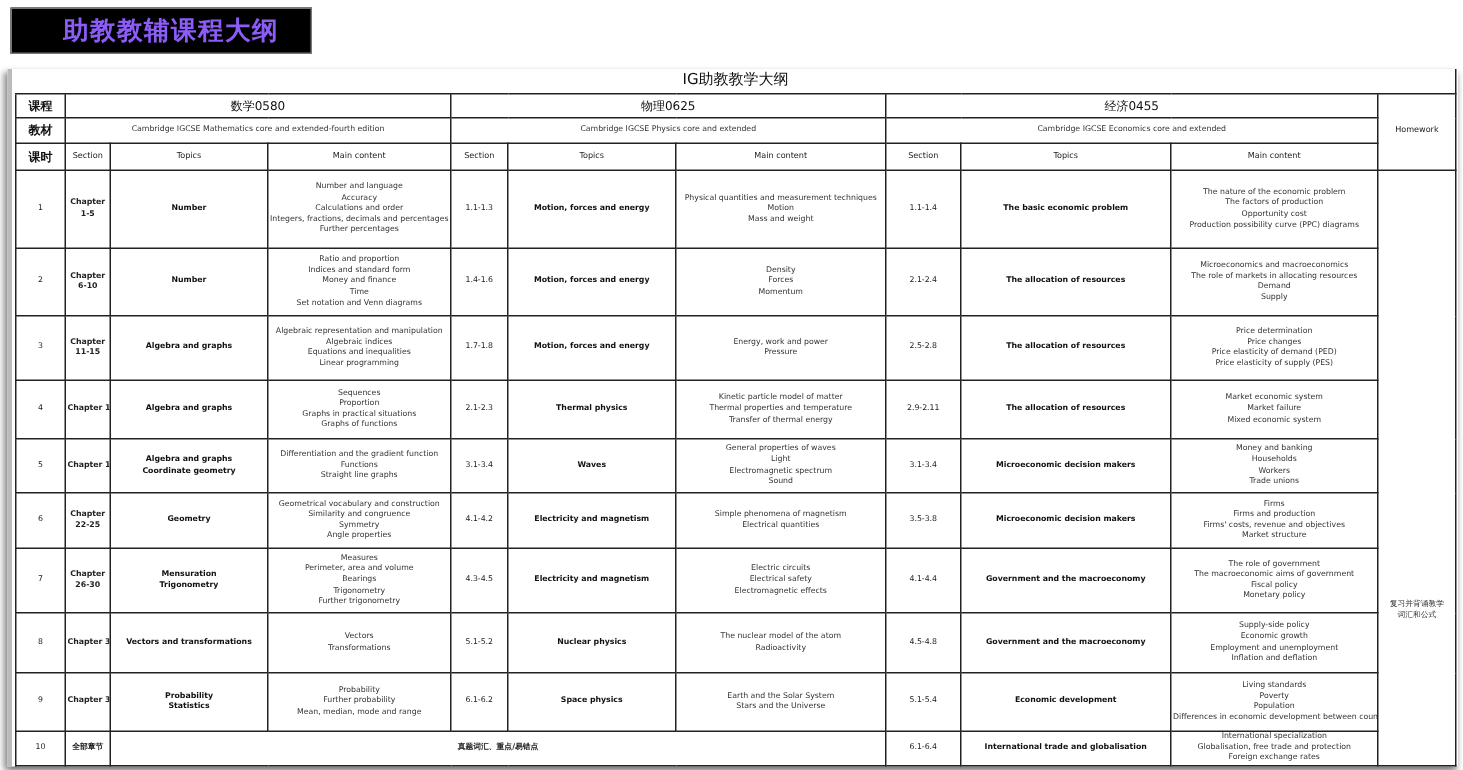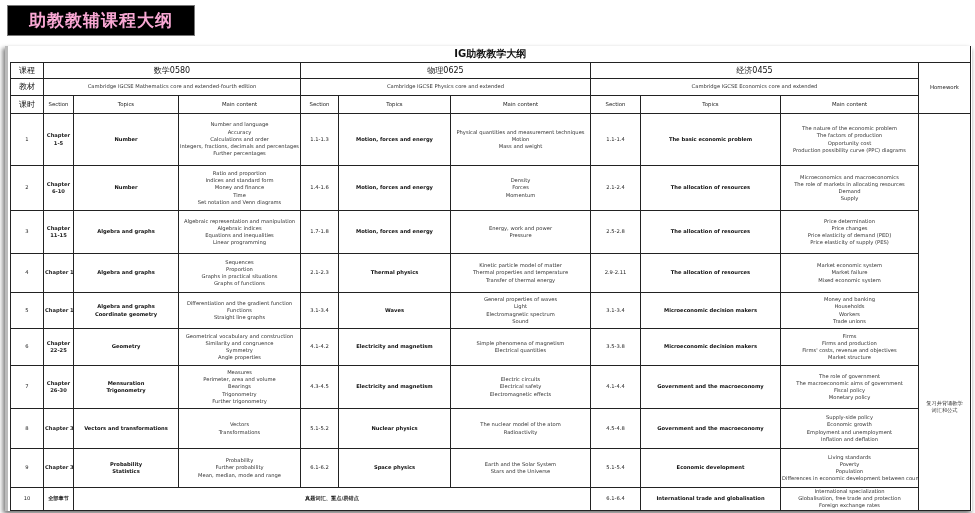--- a/index.html
+++ b/index.html
@@ -1,22 +1,22 @@
 <!DOCTYPE html>
 <html><head>
 <meta charset="utf-8">
 <style>
   html, body { margin:0; padding:0; background:#ffffff; }
   body { width:975px; height:513px; position:relative; overflow:hidden; font-family:"DejaVu Sans", "Liberation Sans", sans-serif; }
-  .banner { position:absolute; left:7px; top:5px; width:186px; height:29px; background:#000; border:1px solid #777; color:#f9a8d4; font-size:17px; font-weight:bold; display:flex; align-items:center; justify-content:center; letter-spacing:1px; }
+  .banner { position:absolute; left:7px; top:5px; width:186px; height:29px; background:#000; border:1px solid #777; color:#8b5cf6; font-size:17px; font-weight:bold; display:flex; align-items:center; justify-content:center; letter-spacing:1px;padding-left:13px; }
   .sheet { position:absolute; left:5px; top:46px; width:964px; height:465px; background:#fff; box-shadow: -3px 2px 4px rgba(0,0,0,0.35), 0 3px 4px rgba(0,0,0,0.3); border-left:3px solid #bbb; }
   table { position:absolute; left:2px; top:0; border-collapse:collapse; table-layout:fixed; width:960px; }
   td { border:1px solid #222; text-align:center; vertical-align:middle; padding:0 1px; font-size:5.2px; line-height:7.2px; color:#222; overflow:hidden; white-space:nowrap; }
-  td.title { font-size:10px; font-weight:bold; border-top:none; border-left:none; height:16px; color:#111; }
-  td.rowhead { font-size:8px; font-weight:normal; color:#111; }
+  td.title { font-size:10px; font-weight:normal; border-top:none; border-left:none; height:16px; color:#111; }
+  td.rowhead { font-size:8px; font-weight:bold; color:#111; }
   td.subj { font-size:8px; font-weight:normal; color:#111; }
   td.book { font-size:5.2px; color:#333; }
   td.colhead { font-size:5.4px; color:#222; }
   td.num { font-size:5.2px; }
   td.chap { font-size:5.2px; font-weight:bold; }
   td.topic { font-size:5.2px; font-weight:bold; color:#111; }
   td.content { font-size:5.2px; color:#333; }
   td.hw { border-top:1px solid #555; vertical-align:middle; font-size:5.2px; color:#333; }
   .line { display:block; }
 </style>

